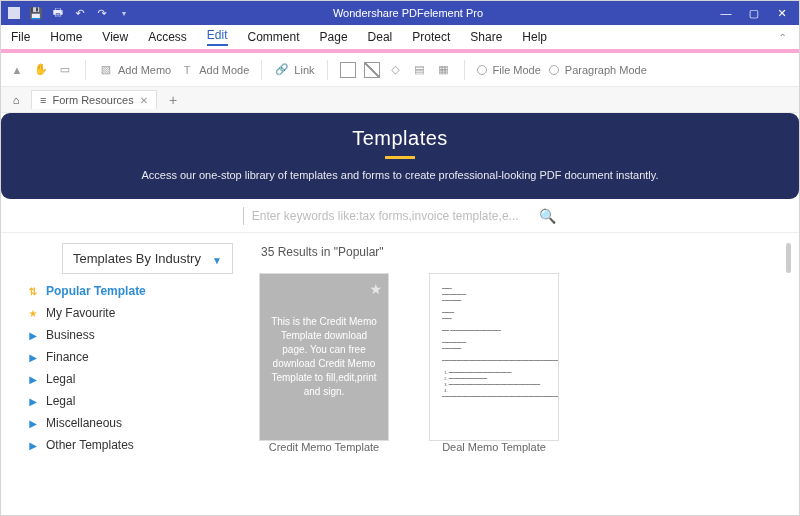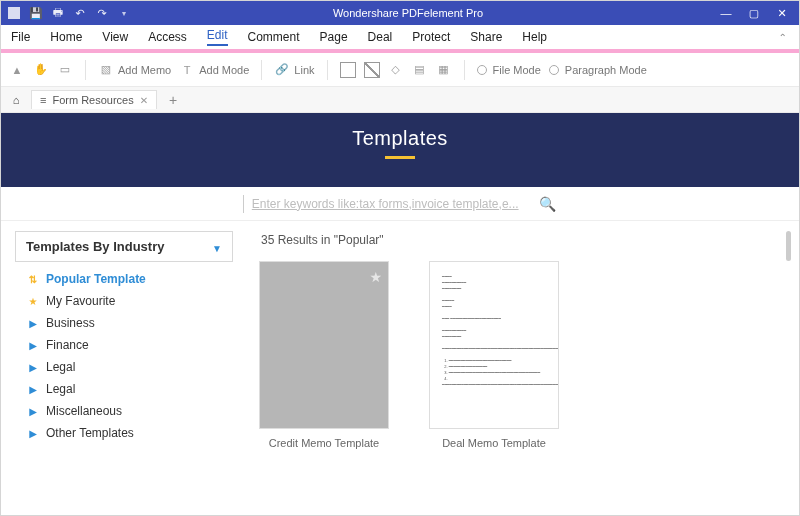--- a/index.html
+++ b/index.html
@@ -18,47 +18,47 @@
   .toolbar .sep { width:1px; height:20px; background:#e3e3e3; margin:0 4px;}
   .toolbar .tool { display:flex; align-items:center; gap:4px; cursor:pointer;}
   .toolbar .ticon{ width:16px; height:16px; display:inline-flex; align-items:center; justify-content:center; color:#999; border:1px solid transparent;}
   .toolbar .boxicon{ width:16px; height:16px; border:1px solid #999; display:inline-block;}
   .toolbar .radio { width:10px;height:10px;border:1px solid #aaa;border-radius:50%; display:inline-block; margin-right:2px;}
   .tabbar { height: 26px; background:#f7f7f7; border-bottom:1px solid #eaeaea; display:flex; align-items:center; padding:0 6px; gap:6px; font-size:11px;}
   .tabbar .home { width:18px; text-align:center; color:#444;}
   .tab { background:#fff; border:1px solid #e0e0e0; border-bottom:none; padding:3px 8px; display:flex; align-items:center; gap:6px; font-size:11px; color:#555;}
   .tab .close{ color:#999; font-size:10px; }
   .tabbar .add{ color:#888; padding:0 6px; font-size:14px; line-height:1;}
-  .banner { background:#252f5f; color:#fff; text-align:center; padding:14px 3px 18px; }
+  .banner { background:#252f5f; color:#fff; text-align:center; padding:14px 3px 18px;border-radius:9px; }
   .banner h1 { font-size:20px; font-weight:400; letter-spacing:.5px;}
   .banner .underline{ width:30px; height:3px; background:#f6c233; margin:6px auto 10px;}
   .banner p { font-size:11px; color:#e8e8ef;}
   .searchbar { height:34px; display:flex; align-items:center; justify-content:center; border-bottom:1px solid #eee;}
   .searchbar .inner{ display:flex; align-items:center; gap:8px;}
   .searchbar .bar{ width:1px; height:18px; background:#ccc;}
-  .searchbar .ph{ color:#bdbdbd; font-size:12px; min-width:280px;text-decoration:underline;}
+  .searchbar .ph{ color:#bdbdbd; font-size:12px; min-width:280px;}
   .searchbar .mag{ color:#bbb; font-size:14px;}
   .content { display:flex; height: calc(516px - 24px - 28px - 34px - 26px - 62px - 34px); padding:10px 14px; gap:26px;}
   .sidebar { width:218px; }
-  .panel-head{ border:1px solid #d8d8d8; padding:7px 10px; font-size:13px; font-weight:700; color:#333; display:flex; justify-content:space-between; align-items:flex-end;}
+  .panel-head{ border:1px solid #d8d8d8; padding:7px 10px; font-size:13px; font-weight:400; color:#333; display:flex; justify-content:space-between; align-items:flex-end;margin-left:47px;}
   .panel-head .tri{ color:#2f8dd6; font-size:10px;}
   .cats{ list-style:none; padding:6px 2px;}
   .cats li{ display:flex; align-items:center; gap:7px; padding:4px 10px; font-size:12px; color:#333; cursor:pointer;}
   .cats li.active{ color:#2f8dd6; font-weight:600;}
   .cats .ic{ width:12px; display:inline-flex; justify-content:center; color:#f6b82e; font-size:10px;}
   .cats .ic.blue{ color:#2f8dd6;}
   .results{ flex:1; position:relative;}
   .res-head{ font-size:12px; color:#555; margin:2px 0 14px 2px;}
   .cards{ display:flex; gap:40px;}
   .card{ width:130px; text-align:center;}
   .thumb{ width:130px; height:168px; border:1px solid #ddd; background:#fff; position:relative; display:flex; align-items:center; justify-content:center;}
   .thumb.grey{ background:#b6b6b6; color:#fff; font-size:10px; padding:10px; line-height:1.4;}
   .thumb.grey .star{ position:absolute; top:6px; right:6px; color:#e6e6e6; font-size:14px;}
   .docprev{ width:100%; height:100%; padding:12px 12px; font-size:4px; color:#555; text-align:left; line-height:1.5; overflow:hidden;}
-  .caption{ font-size:11px; color:#666; margin-top:8px;}
+  .caption{ font-size:11px; color:#666; }
   .scroll{ position:absolute; right:-6px; top:0; width:5px; height:30px; background:#ccc; border-radius:3px;}
 </style>
 </head>
 <body>
 
 <div class="titlebar">
   <div class="qat">
     <span>
         <svg width="12" height="12">
           <rect width="12" height="12" fill="#fff" fill-opacity=".9"></rect>
@@ -134,20 +134,21 @@
     <span>≡</span>
     <span>Form Resources</span>
     <span class="close">✕</span>
   </div>
   <span class="add">+</span>
 </div>
 
 <div class="banner">
   <h1>Templates</h1>
   <div class="underline"></div>
+  <p>Access our one-stop library of templates and forms to create professional-looking PDF document instantly.</p>
 </div>
 
 <div class="searchbar">
   <div class="inner">
     <span class="bar"></span>
     <span class="ph">Enter keywords like:tax forms,invoice template,e...</span>
     <span class="mag">🔍</span>
   </div>
 </div>
 
@@ -192,20 +193,21 @@
         </li>
     </ul>
   </div>
 
   <div class="results">
     <div class="res-head"><span>35</span><span> Results in "Popular"</span></div>
     <div class="cards">
       <div class="card">
         <div class="thumb grey">
           <span class="star">★</span>
+          <span>This is the Credit Memo Template download page. You can free download Credit Memo Template to fill,edit,print and sign.</span>
         </div>
         <div class="caption">Credit Memo Template</div>
       </div>
       <div class="card">
         <div class="thumb">
           <div class="docprev">
             ━━━━<br>━━━━━━━━━━<br>━━━━━━━━<br><br>━━━━━<br>━━━━<br><br>━━━ ━━━━━━━━━━━━━━━━━━━━━<br><br>━━━━━━━━━━<br>━━━━━━━━<br><br>━━━━━━━━━━━━━━━━━━━━━━━━━━━━━━━━━━━━━━━━━━━━━━━━━━━━━━━━━━━━━━━━━━━━━━━━<br><br>&nbsp;&nbsp;1. ━━━━━━━━━━━━━━━━━━━━━━━━━━<br>&nbsp;&nbsp;2. ━━━━━━━━━━━━━━━━<br>&nbsp;&nbsp;3. ━━━━━━━━━━━━━━━━━━━━━━━━━━━━━━━━━━━━━━<br>&nbsp;&nbsp;4. ━━━━━━━━━━━━━━━━━━━━━━━━━━━━━━━━━━━━━━━━━━━━━━━━━━━━━━━━━━━━━━━━━━━
           </div>
         </div>
         <div class="caption">Deal Memo Template</div>

